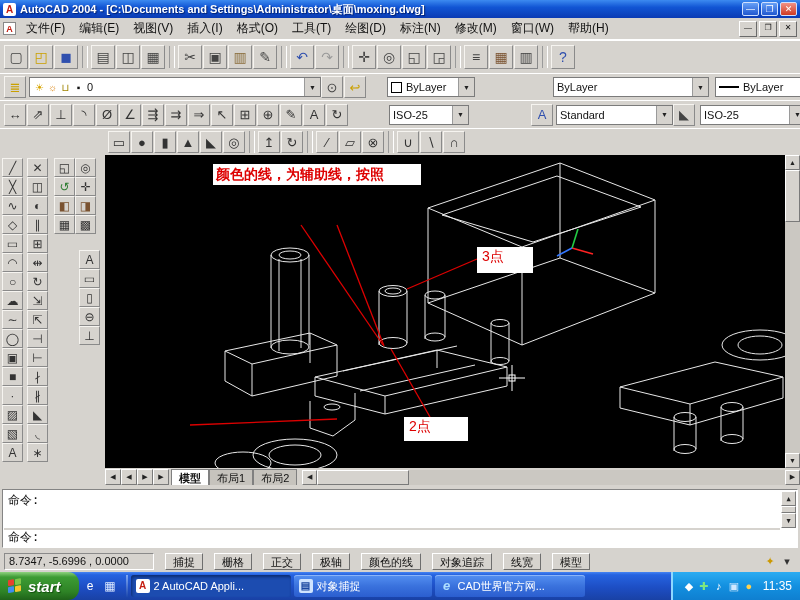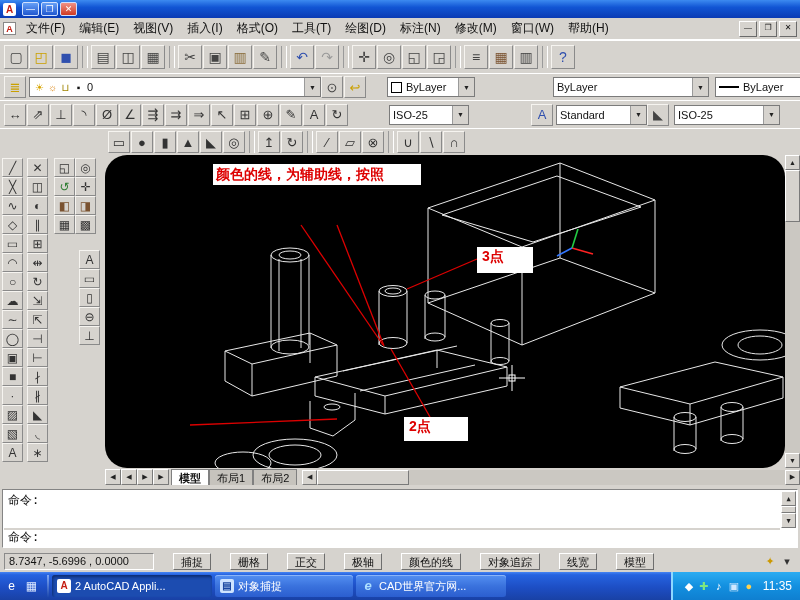--- a/index.html
+++ b/index.html
@@ -43,36 +43,36 @@
   .combo .val{flex:1;white-space:nowrap;overflow:hidden;}
   .dd-arrow{width:15px;height:100%;background:#d6d3ce;border-left:1px solid #9a9a9a;display:flex;align-items:center;
     justify-content:center;flex:none;}
   .dd-arrow::after{content:"▼";font-size:7px;color:#222;}
   .swatch{width:9px;height:9px;background:#fff;border:1px solid #000;margin-right:4px;flex:none;}
   .lwline{width:20px;height:2px;background:#000;margin-right:4px;flex:none;}
   .licons{display:flex;align-items:center;margin-right:2px;}
   .licons .tbtn{border:none;background:none;width:13px;height:14px;font-size:10px;margin:0;}
   #layer-combo{width:292px;margin-left:2px;} #color-combo{width:88px;margin-left:20px;}
   #linetype-combo{width:156px;margin-left:78px;} #lineweight-combo{width:86px;margin-left:6px;}
-  #dimstyle-combo{width:80px;margin-left:40px;} #textstyle-combo{width:91px;margin-left:2px;}
+  #dimstyle-combo{width:80px;margin-left:40px;} #textstyle-combo{width:117px;margin-left:2px;}
   #dimstyle2-combo{width:106px;margin-left:4px;}
   #styles-a{margin-left:62px;}
   
   .workspace{position:absolute;left:0;top:155px;width:800px;height:331px;background:#d6d3ce;}
   .left-tools{position:absolute;left:0;top:0;width:105px;height:331px;}
   .strip{position:absolute;display:flex;flex-direction:column;}
   .strip .tbtn{width:21px;height:19px;font-size:12px;margin:0;}
   #strip-draw{left:2px;top:3px;} #strip-modify{left:27px;top:3px;}
   #strip-view{left:54px;top:3px;width:44px;flex-direction:row;flex-wrap:wrap;}
   #strip-palette{left:79px;top:95px;}
-  .canvas{position:absolute;left:105px;top:0;width:680px;height:313px;background:#000;overflow:hidden;border-radius:22px;}
+  .canvas{position:absolute;left:105px;top:0;width:680px;height:313px;background:#000;overflow:hidden;}
   .canvas svg{position:absolute;left:0;top:0;}
   .note{position:absolute;left:108px;top:9px;width:208px;background:#fff;color:#dd0000;font-weight:bold;
     font-size:14px;line-height:19px;padding:1px 3px;box-sizing:border-box;}
-  .plabel{position:absolute;background:#fff;color:#dd0000;font-weight:bold;font-size:14px;padding:1px 5px;box-sizing:border-box;}
+  .plabel{position:absolute;background:#fff;color:#dd0000;font-weight:normal;font-size:14px;padding:1px 5px;box-sizing:border-box;}
   #lbl3{left:372px;top:92px;width:56px;height:26px;} #lbl1{left:27px;top:243px;width:58px;height:37px;}
   #lbl2{left:299px;top:262px;width:64px;height:24px;}
   
   .vscroll{position:absolute;left:785px;top:0;width:15px;height:313px;background:#cbc8c2;display:flex;flex-direction:column;}
   .sb-btn{width:15px;height:15px;background:#d6d3ce;border:1px solid;border-color:#fff #7a7a7a #7a7a7a #fff;
     box-sizing:border-box;font-size:7px;display:flex;align-items:center;justify-content:center;color:#222;flex:none;}
   .sb-btn.up::after{content:"▲";} .sb-btn.down::after{content:"▼";}
   .sb-btn.left::after{content:"◀";} .sb-btn.right::after{content:"▶";}
   .vthumb{height:52px;background:#d6d3ce;border:1px solid;border-color:#fff #7a7a7a #7a7a7a #fff;box-sizing:border-box;}
   .tabrow{position:absolute;left:105px;top:313px;width:695px;height:18px;display:flex;align-items:center;font-size:11px;}
@@ -86,21 +86,21 @@
   
   .cmdwin{position:absolute;left:0;top:486px;width:800px;height:64px;background:#d6d3ce;padding:3px 2px 2px 2px;box-sizing:border-box;}
   .cmd-inner{position:relative;width:796px;height:59px;background:#fff;border:1px solid;border-color:#848484 #fff #fff #848484;
     box-sizing:border-box;font-family:"DejaVu Sans Mono",monospace;font-size:12px;}
   .cmd-hist{position:absolute;left:1px;top:1px;right:17px;height:37px;border-bottom:2px solid #d6d3ce;overflow:hidden;}
   .cmd-line{height:17px;padding:1px 4px;white-space:pre;}
   .cmd-scroll{position:absolute;right:1px;top:1px;width:15px;height:37px;background:#cbc8c2;display:flex;flex-direction:column;}
   .cmd-scroll .vthumb{height:8px;}
   .cmd-prompt{position:absolute;left:1px;right:1px;bottom:1px;height:18px;padding:1px 4px;white-space:pre;box-sizing:border-box;}
   
-  .statusbar{position:absolute;left:0;top:550px;width:800px;height:22px;display:flex;align-items:center;gap:19px;
+  .statusbar{position:absolute;left:0;top:550px;width:800px;height:22px;display:flex;align-items:center;gap:11px;
     padding:0 4px;box-sizing:border-box;font-size:11px;}
   .coords{width:150px;height:17px;border:1px solid;border-color:#8a8a8a #fff #fff #8a8a8a;box-sizing:border-box;
     padding:1px 4px;white-space:nowrap;overflow:hidden;}
   .sbtnq{height:17px;border:1px solid;border-color:#fff #6e6e6e #6e6e6e #fff;background:#d6d3ce;
     padding:1px 7px;white-space:nowrap;box-sizing:border-box;}
   .sb-rights{margin-left:auto;display:flex;align-items:center;}
   .sb-rights .tbtn{border:none;background:none;width:16px;height:16px;font-size:11px;}
   
   .taskbar{position:absolute;left:0;top:572px;width:800px;height:28px;display:flex;align-items:center;
     background:linear-gradient(180deg,#4584f3 0%,#2663e0 10%,#1d4ec4 55%,#1941a5 100%);}
@@ -125,20 +125,21 @@
   .tray .tbtn{background:none;border:none;width:14px;height:16px;font-size:11px;}
   .clock{font-size:12px;color:#fff;margin-left:3px;}
 </style>
 </head>
 <body>
 
 <div class="screen">
 
   <div class="titlebar">
     <span class="app-icon">A</span>
+    <span class="title-text">AutoCAD 2004 - [C:\Documents and Settings\Administrator\桌面\moxing.dwg]</span>
     <span class="wbtn min"></span>
     <span class="wbtn max"></span>
     <span class="wbtn close"></span>
   </div>
 
   <div class="menubar">
     <span class="mdi-doc-icon">A</span>
     <span class="menu-item">文件(F)</span>
     <span class="menu-item">编辑(E)</span>
     <span class="menu-item">视图(V)</span>
@@ -494,20 +495,29 @@
     <span class="sbtnq">对象追踪</span>
     <span class="sbtnq">线宽</span>
     <span class="sbtnq">模型</span>
     <span class="sb-rights">
         <div class="tbtn" style="color: rgb(204, 153, 0);">✦</div>
         <div class="tbtn" style="color: rgb(51, 51, 51);">▾</div>
       </span>
   </div>
 
   <div class="taskbar">
+    <div class="start">
+      <span class="flag">
+        <span class="fl-r"></span>
+          <span class="fl-g"></span>
+          <span class="fl-b"></span>
+          <span class="fl-y"></span>
+      </span>
+      <span>start</span>
+    </div>
     <span class="ql">
         <div class="tbtn" style="color: rgb(255, 255, 255);">e</div>
         <div class="tbtn" style="color: rgb(220, 233, 255);">▦</div>
       </span>
     <span class="tdivider"></span>
     <div class="task active t0">
       <span class="task-ic ic-acad">A</span>
       <span>2 AutoCAD Appli...</span>
     </div>
     <div class="task t1">

